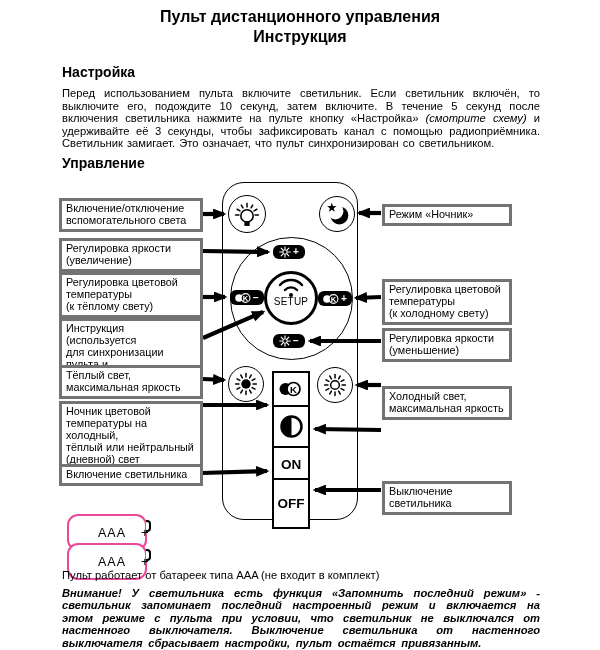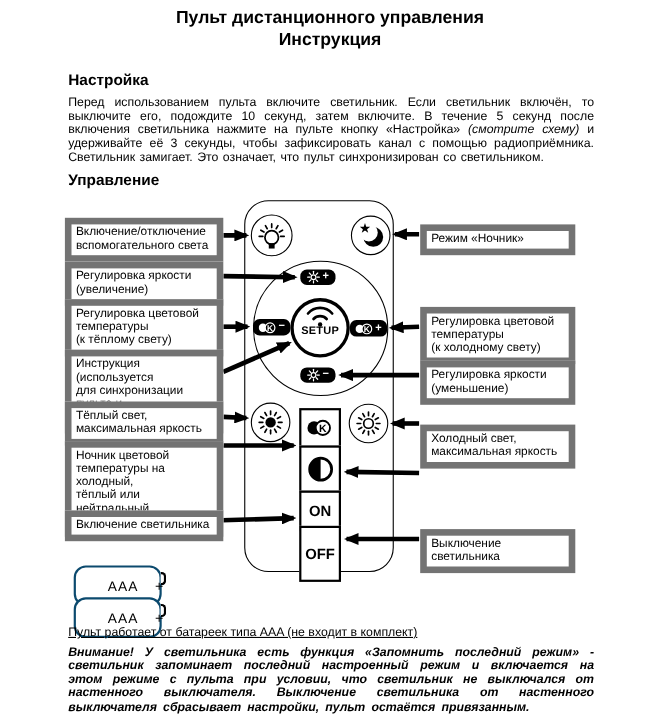--- a/index.html
+++ b/index.html
@@ -5,46 +5,46 @@
   html,body{margin:0;padding:0;background:#fff;}
   body{width:600px;height:650px;position:relative;overflow:hidden;
        font-family:"Liberation Sans",sans-serif;color:#000;}
   .abs{position:absolute;}
   .title{top:7px;left:0;width:600px;text-align:center;font-weight:bold;
          font-size:16px;line-height:20px;}
   .h{left:62px;font-size:14px;font-weight:bold;}
   .para{left:62px;width:478px;font-size:11.2px;line-height:12.6px;
         text-align:justify;word-spacing:1px;}
   .para.bold{font-weight:bold;word-spacing:2.5px;line-height:12.4px;font-style:italic;}
-  .note{left:62px;font-size:11.2px;text-decoration:underline;}
+  .note{left:62px;font-size:11.2px;}
   .diagram{top:178px;left:0;width:600px;height:390px;}
-  .callout{position:absolute;border:6px solid #737373;background:#fff;
+  .callout{position:absolute;border:3px solid #737373;background:#fff;
            padding:2px 4px;font-size:10.8px;line-height:11.9px;
            white-space:pre-line;box-sizing:border-box;}
   .callout.l{left:59px;width:144px;}
-  .callout.r{left:382px;width:141px;}
+  .callout.r{left:382px;width:130px;}
   .remote{position:absolute;left:222px;top:4px;width:136px;height:338px;
           border:1.6px solid #000;border-radius:22px;box-sizing:border-box;background:#fff;}
   .circle-btn{position:absolute;border:1.6px solid #000;border-radius:50%;
               box-sizing:border-box;background:#fff;display:flex;
               align-items:center;justify-content:center;}
   .bigcircle{position:absolute;left:230px;top:59px;width:123px;height:123px;
              border:1.2px solid #000;border-radius:50%;box-sizing:border-box;}
   .pill{position:absolute;background:#000;border-radius:6px;display:flex;
         align-items:center;justify-content:center;gap:2px;color:#fff;
         font-weight:bold;font-size:10px;box-sizing:border-box;}
   .pill .sign{line-height:1;transform:translateY(-0.5px);}
   .setup{position:absolute;left:264px;top:93px;width:54px;height:54px;
          border:3.4px solid #000;border-radius:50%;box-sizing:border-box;
          background:#fff;display:flex;flex-direction:column;align-items:center;}
-  .setup-label{font-size:10px;font-weight:bold;letter-spacing:0.2px;margin-top:-2px;}
+  .setup-label{font-size:10px;font-weight:normal;letter-spacing:0.2px;margin-top:-2px;}
   .cell{position:absolute;left:272px;width:38px;border:2px solid #000;
         box-sizing:border-box;background:#fff;display:flex;align-items:center;
         justify-content:center;font-weight:bold;font-size:13.5px;}
-  .battery{position:absolute;left:67px;width:80px;height:37px;border:2px solid #0c4a6e;
+  .battery{position:absolute;left:67px;width:80px;height:37px;border:2px solid #ec4899;
            border-radius:11px;box-sizing:border-box;display:flex;align-items:center;
            font-size:12.5px;background:#fff;gap:15px;}
   .battery .term{width:2.5px;height:8px;background:#000;margin-left:7px;border-radius:1px;}
   .battery .lbl{margin-left:7px;letter-spacing:1px;}
   .battery .plus{margin-left:auto;margin-right:8px;font-size:13px;}
   .battery .nub{position:absolute;right:-6px;top:4px;width:5px;height:12px;
                 border:2px solid #000;border-left:none;border-radius:0 4px 4px 0;
                 background:#fff;box-sizing:border-box;}
   svg{display:block;}
   .arrows{position:absolute;left:0;top:0;pointer-events:none;}

